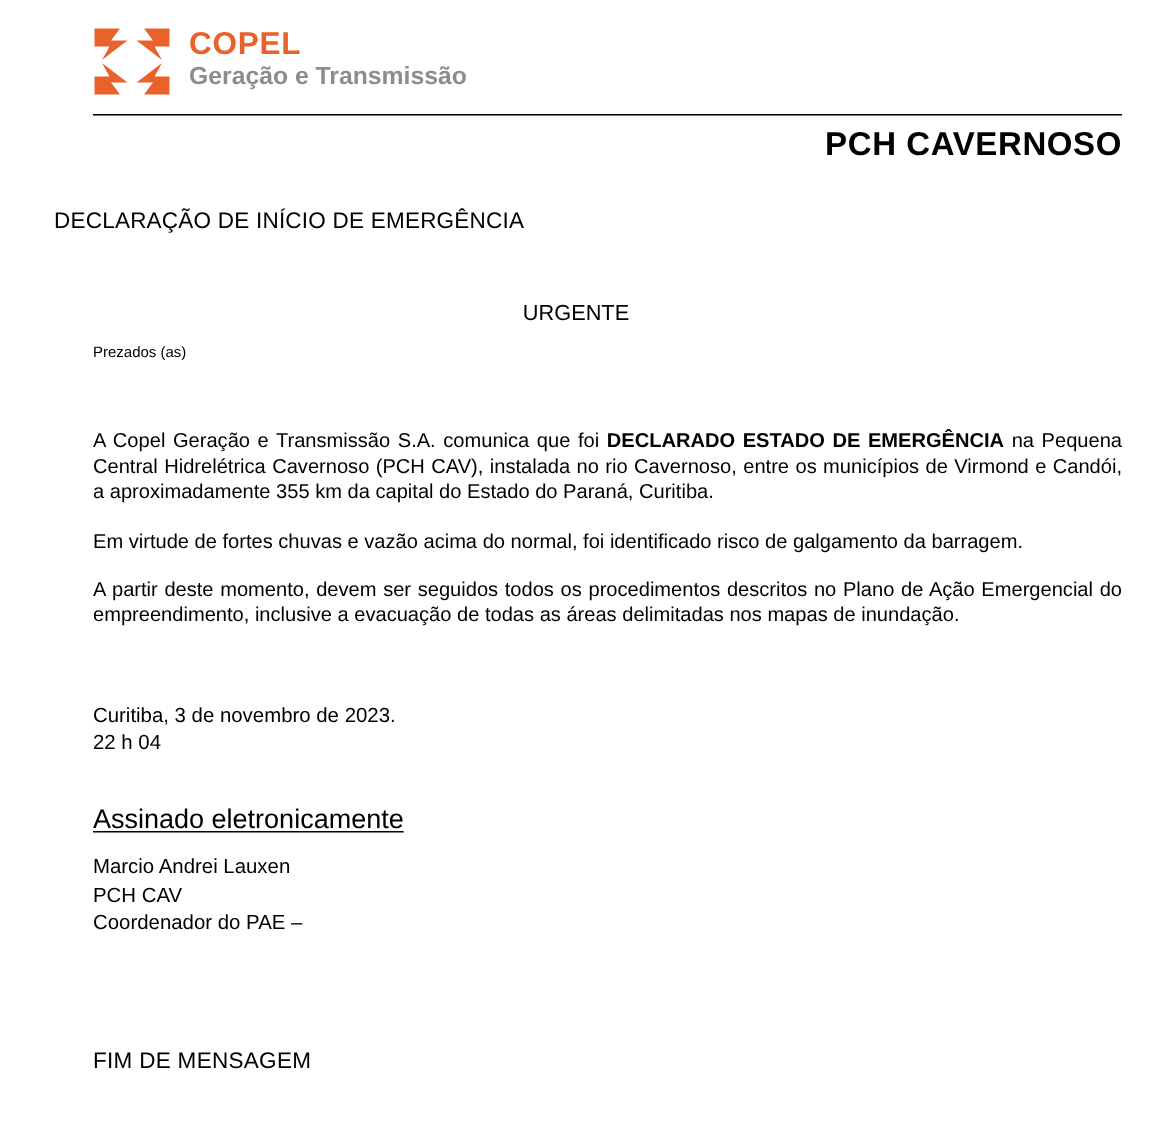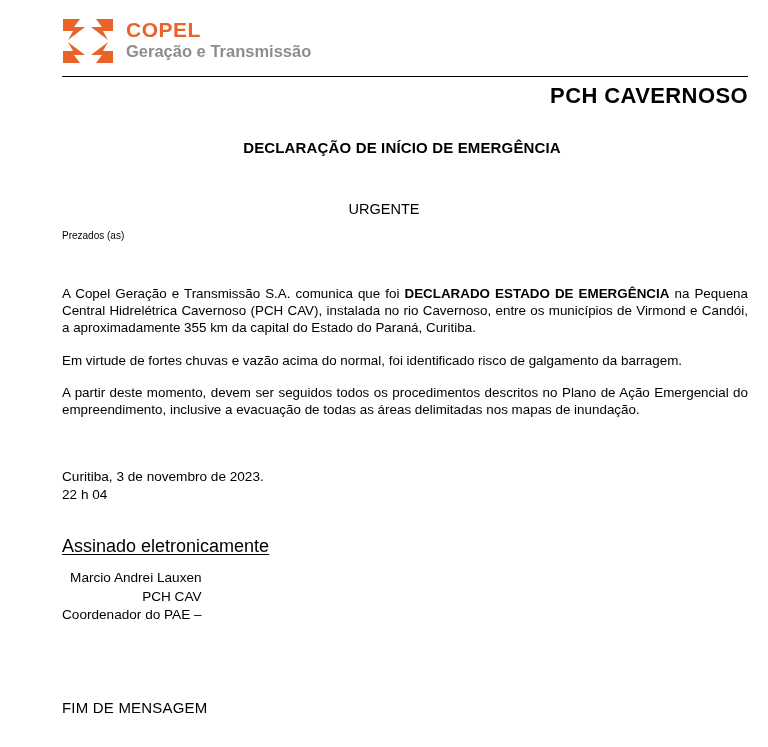--- a/index.html
+++ b/index.html
@@ -81,23 +81,23 @@
     font-weight: bold;
     letter-spacing: 0.4px;
   }
 
   
   .doc-title {
     position: absolute;
     left: 0;
     right: 0;
     top: 139px;
-    text-align: center;
+    text-align: left;
     font-size: 15px;
-    font-weight: bold;
+    font-weight: normal;
     letter-spacing: 0.15px;
     padding-left: 36px;
   }
   .urgent {
     position: absolute;
     left: 0;
     right: 0;
     top: 201px;
     text-align: center;
     font-size: 14.5px;
@@ -144,21 +144,21 @@
     text-decoration: underline;
     text-underline-offset: 2px;
   }
   .signer {
     position: absolute;
     left: 62px;
     top: 569px;
     font-size: 13.6px;
     line-height: 18.5px;
   }
-  .signer div { white-space: pre; text-align: right; }
+  .signer div { white-space: pre; }
 
   .end-note {
     position: absolute;
     left: 62px;
     top: 699px;
     font-size: 15px;
     letter-spacing: 0.2px;
   }
 </style>
 </head>

